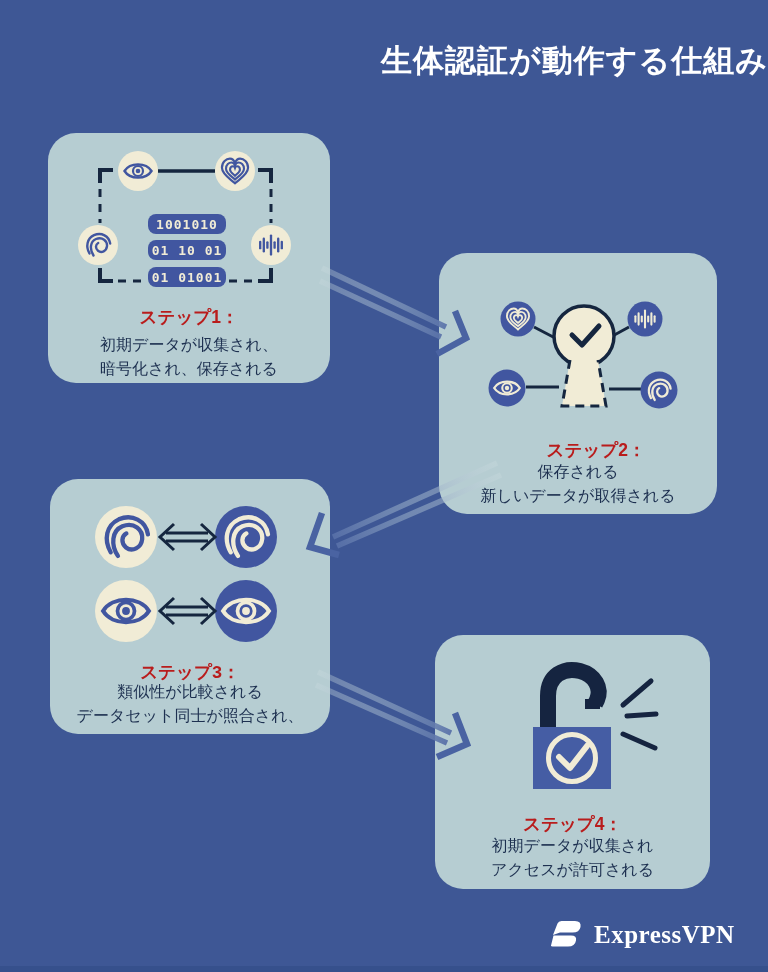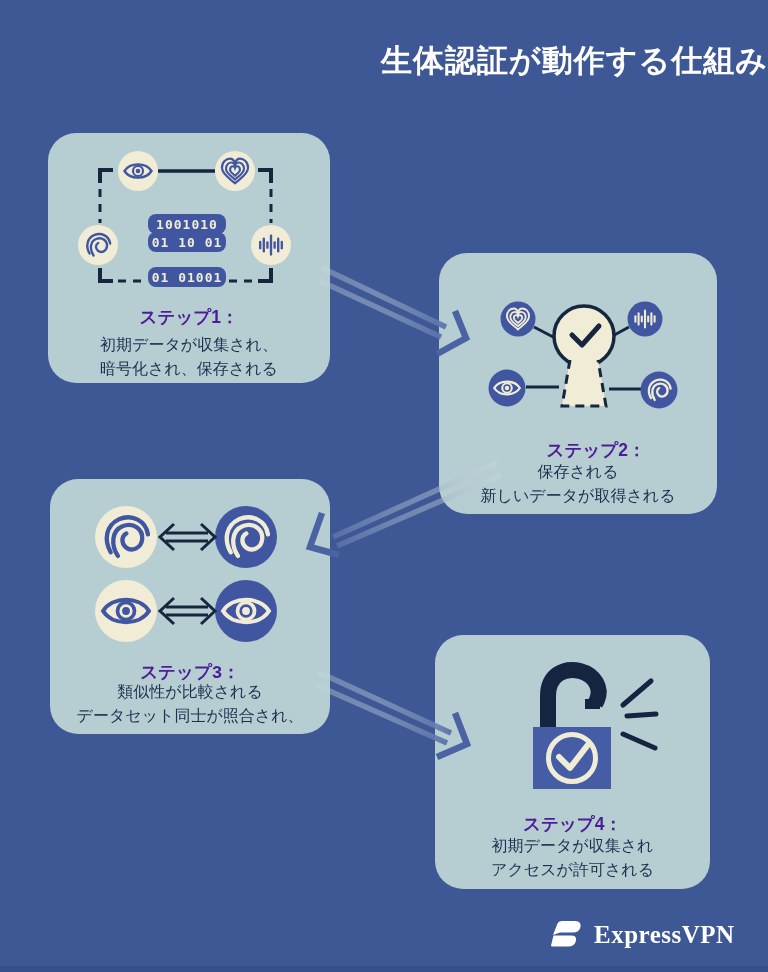--- a/index.html
+++ b/index.html
@@ -2,21 +2,21 @@
 <html><head>
 <meta charset="utf-8">
 <style>
   html,body{margin:0;padding:0;background:#2c3e6b;}
   .canvas{position:relative;width:768px;height:972px;background:#3e5795;overflow:hidden;
           font-family:"Liberation Sans",sans-serif;}
   .title{position:absolute;top:40px;left:0;width:100%;text-align:right;color:#ffffff;
          font-size:31px;font-weight:bold;letter-spacing:1px;}
   .card{position:absolute;background:#b6cdd2;border-radius:28px;}
   .card .art{position:absolute;left:0;top:0;}
-  .step-label{position:absolute;left:0;width:100%;text-align:center;color:#4c1d95;
+  .step-label{position:absolute;left:0;width:100%;text-align:center;color:#b91c1c;
               font-weight:bold;font-size:17.5px;z-index:3;}
   .step-lines{position:absolute;left:0;width:100%;text-align:center;color:#1d3050;
               font-size:16px;line-height:23.5px;z-index:3;}
   .pill{position:absolute;left:100px;width:78px;height:20px;border-radius:8px;background:#4156a0;
         color:#f1ecd6;display:flex;align-items:center;justify-content:center;
         font-family:"DejaVu Sans Mono",monospace;font-weight:bold;font-size:13px;
         letter-spacing:1px;z-index:2;}
   .arrows{position:absolute;left:0;top:0;z-index:5;pointer-events:none;}
   .footer{position:absolute;left:544px;top:916px;display:flex;align-items:center;gap:10px;z-index:4;}
   .brand{color:#ffffff;font-family:"Liberation Serif",serif;font-size:25px;font-weight:600;
@@ -74,21 +74,21 @@
       <circle cx="90" cy="38" r="20" fill="#f1ecd6"></circle>
       <circle cx="187" cy="38" r="20" fill="#f1ecd6"></circle>
       <circle cx="50" cy="112" r="20" fill="#f1ecd6"></circle>
       <circle cx="223" cy="112" r="20" fill="#f1ecd6"></circle>
       <use href="#ic-eye" transform="translate(90,38)" style="color:#4156a0"></use>
       <use href="#ic-heart" transform="translate(187,38)" style="color:#4156a0"></use>
       <use href="#ic-fp" transform="translate(50,112)" style="color:#4156a0"></use>
       <use href="#ic-voice" transform="translate(223,112) scale(0.9)" style="color:#4156a0"></use>
     </svg>
     <div class="pill" style="top:81px;">1001010</div>
-    <div class="pill" style="top:99px;text-align:center;">01 10 01</div>
+    <div class="pill" style="top:107px;text-align:center;">01 10 01</div>
     <div class="pill" style="top:134px;">01 01001</div>
     <div class="step-label" style="top:172px;">ステップ1：</div>
     <div class="step-lines" style="top:200px;">
       <div>初期データが収集され、</div>
       <div>暗号化され、保存される</div>
     </div>
   </div>
 
   <div class="card" style="left:439px;top:253px;width:278px;height:261px;">
     <svg class="art" width="278" height="261" viewBox="0 0 278 261">

